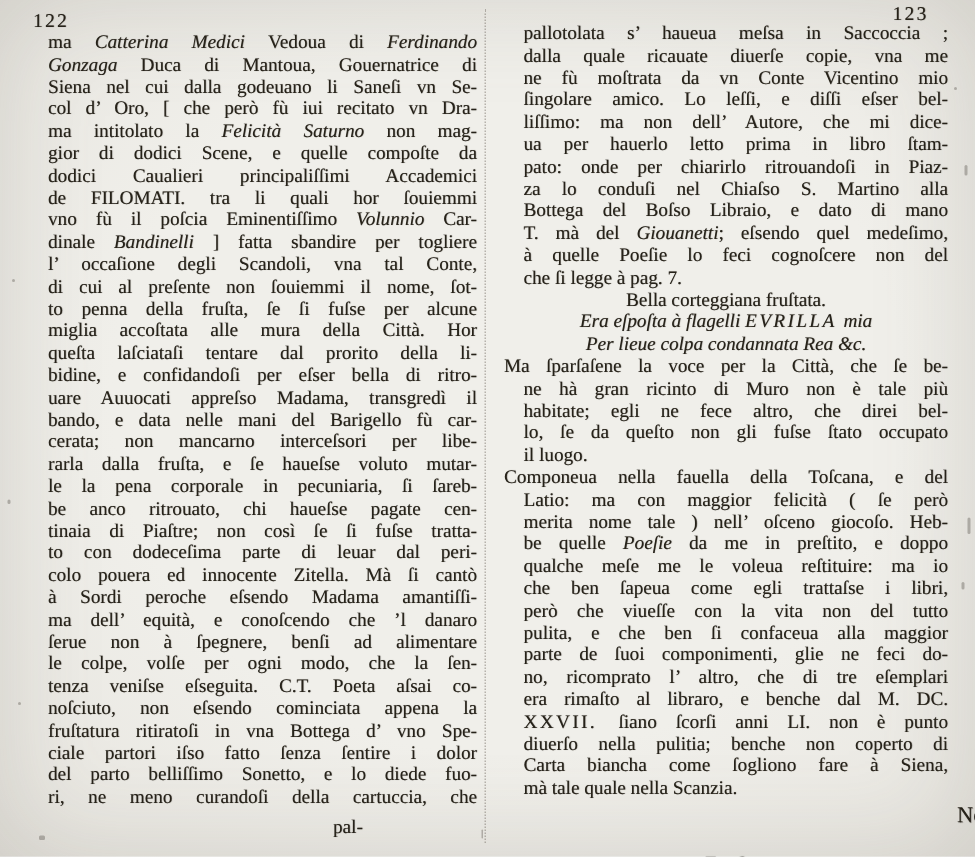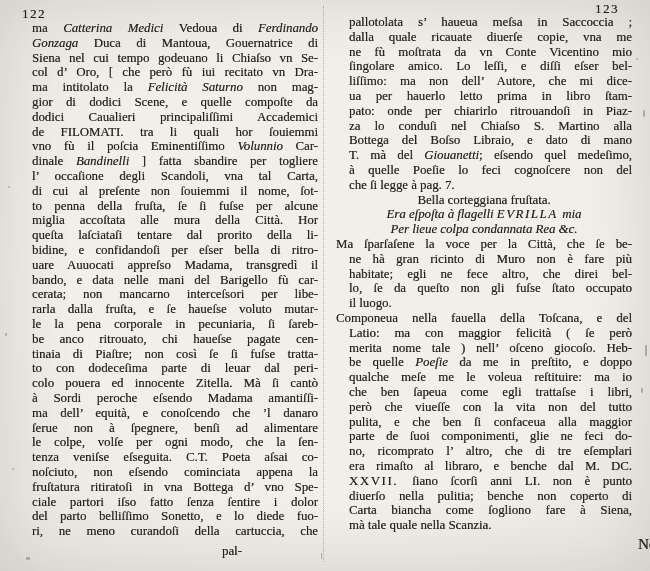--- a/index.html
+++ b/index.html
@@ -63,29 +63,29 @@
 <div class="scan">
 
   <div class="pageno pl">122</div>
   <div class="pageno pr">123</div>
 
   <div class="divider"></div>
 
   <div class="col leftcol">
       <div class="tline"><span class="">ma </span><span class="it ">Catterina Medici </span><span class="">Vedoua di </span><span class="it ">Ferdinando</span></div>
       <div class="tline"><span class="it ">Gonzaga </span><span class="">Duca di Mantoua, Gouernatrice di</span></div>
-      <div class="tline"><span class="">Siena nel cui tempo godeuano li Chiaſso vn Se-</span></div>
+      <div class="tline"><span class="">Siena nel cui dalla godeuano li Saneſi vn Se-</span></div>
       <div class="tline"><span class="">col d’ Oro, [ che però fù iui recitato vn Dra-</span></div>
       <div class="tline"><span class="">ma intitolato la </span><span class="it ">Felicità Saturno </span><span class="">non mag-</span></div>
       <div class="tline"><span class="">gior di dodici Scene, e quelle compoſte da</span></div>
       <div class="tline"><span class="">dodici Caualieri principaliſſimi Accademici</span></div>
       <div class="tline"><span class="">de FILOMATI. tra li quali hor ſouiemmi</span></div>
       <div class="tline"><span class="">vno fù il poſcia Eminentiſſimo </span><span class="it ">Volunnio </span><span class="">Car-</span></div>
       <div class="tline"><span class="">dinale </span><span class="it ">Bandinelli </span><span class="">] fatta sbandire per togliere</span></div>
-      <div class="tline"><span class="">l’ occaſione degli Scandoli, vna tal Carta,</span></div>
+      <div class="tline"><span class="">l’ occaſione degli Scandoli, vna tal Conte,</span></div>
       <div class="tline"><span class="">di cui al preſente non ſouiemmi il nome, ſot-</span></div>
       <div class="tline"><span class="">to penna della fruſta, ſe ſi fuſse per alcune</span></div>
       <div class="tline"><span class="">miglia accoſtata alle mura della Città. Hor</span></div>
       <div class="tline"><span class="">queſta laſciataſi tentare dal prorito della li-</span></div>
       <div class="tline"><span class="">bidine, e confidandoſi per eſser bella di ritro-</span></div>
       <div class="tline"><span class="">uare Auuocati appreſso Madama, transgredì il</span></div>
       <div class="tline"><span class="">bando, e data nelle mani del Barigello fù car-</span></div>
       <div class="tline"><span class="">cerata; non mancarno interceſsori per libe-</span></div>
       <div class="tline"><span class="">rarla dalla fruſta, e ſe haueſse voluto mutar-</span></div>
       <div class="tline"><span class="">le la pena corporale in pecuniaria, ſi ſareb-</span></div>
@@ -114,21 +114,21 @@
       <div class="tline"><span class="">pato: onde per chiarirlo ritrouandoſi in Piaz-</span></div>
       <div class="tline"><span class="">za lo conduſi nel Chiaſso S. Martino alla</span></div>
       <div class="tline"><span class="">Bottega del Boſso Libraio, e dato di mano</span></div>
       <div class="tline"><span class="">T. mà del </span><span class="it ">Giouanetti</span><span class="">; eſsendo quel medeſimo,</span></div>
       <div class="tline"><span class="">à quelle Poeſie lo feci cognoſcere non del</span></div>
       <div class="tline nj"><span class="">che ſi legge à pag. 7.</span></div>
       <div class="tline c"><span class="">Bella corteggiana fruſtata.</span></div>
       <div class="tline c"><span class="it ">Era eſpoſta à flagelli </span><span class="it sp">EVRILLA </span><span class="it ">mia</span></div>
       <div class="tline c"><span class="it ">Per lieue colpa condannata Rea &amp;c.</span></div>
       <div class="tline out"><span class="">Ma ſparſaſene la voce per la Città, che ſe be-</span></div>
-      <div class="tline"><span class="">ne hà gran ricinto di Muro non è fare più</span></div>
+      <div class="tline"><span class="">ne hà gran ricinto di Muro non è tale più</span></div>
       <div class="tline"><span class="">habitate; egli ne fece altro, che direi bel-</span></div>
       <div class="tline"><span class="">lo, ſe da queſto non gli fuſse ſtato occupato</span></div>
       <div class="tline nj"><span class="">il luogo.</span></div>
       <div class="tline out"><span class="">Componeua nella fauella della Toſcana, e del</span></div>
       <div class="tline"><span class="">Latio: ma con maggior felicità ( ſe però</span></div>
       <div class="tline"><span class="">merita nome tale ) nell’ oſceno giocoſo. Heb-</span></div>
       <div class="tline"><span class="">be quelle </span><span class="it ">Poeſie </span><span class="">da me in preſtito, e doppo</span></div>
       <div class="tline"><span class="">qualche meſe me le voleua reſtituire: ma io</span></div>
       <div class="tline"><span class="">che ben ſapeua come egli trattaſse i libri,</span></div>
       <div class="tline"><span class="">però che viueſſe con la vita non del tutto</span></div>

